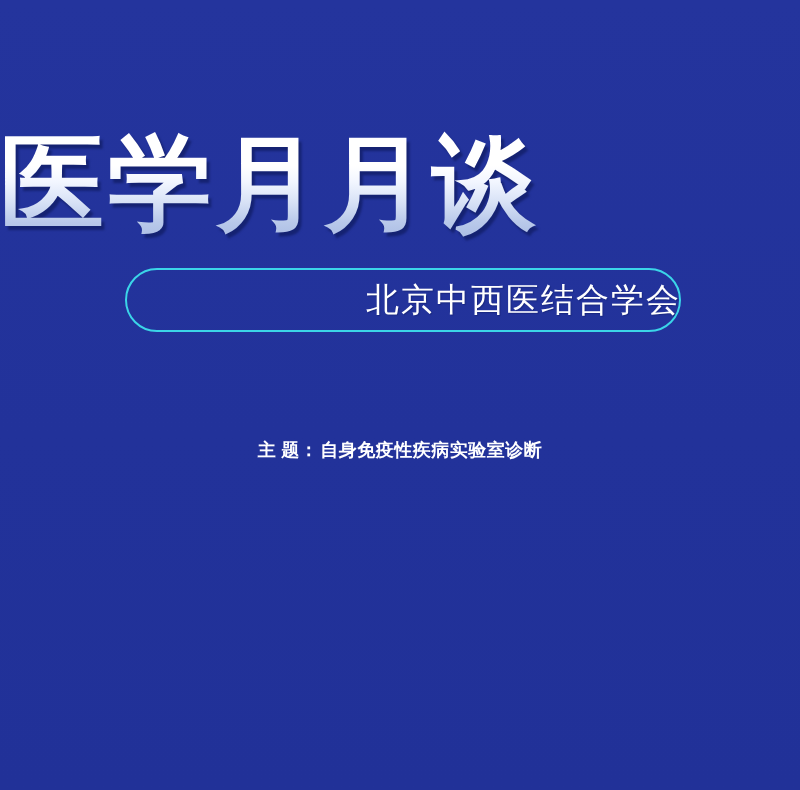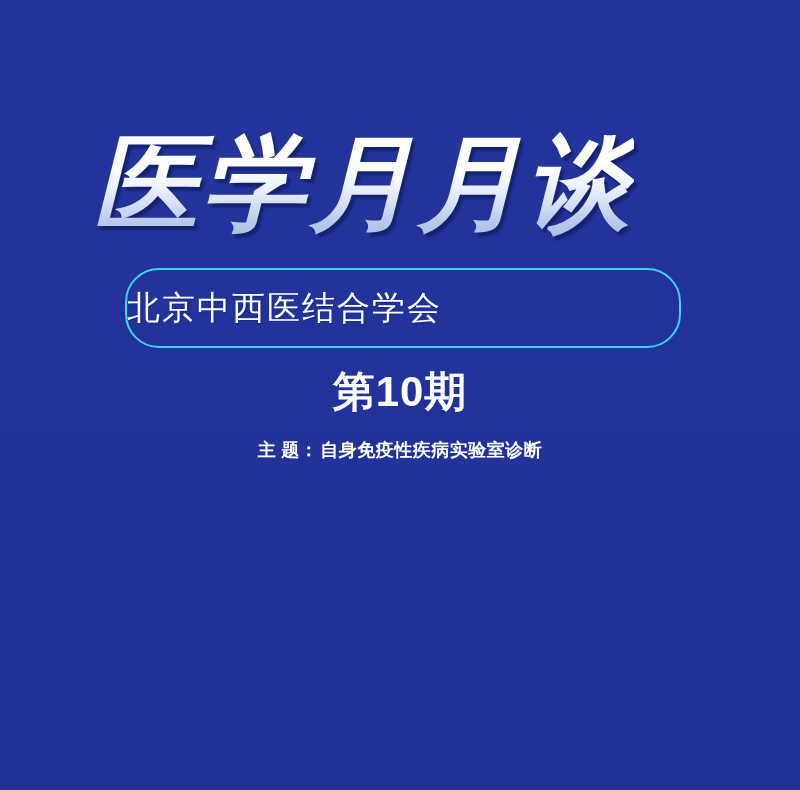--- a/index.html
+++ b/index.html
@@ -23,23 +23,21 @@
     background-image: linear-gradient(180deg, #24349d 0%, #22329a 55%, #213198 100%);
     overflow: hidden;
   }
 
   
   .title-wrap {
     position: absolute;
     left: 0;
     top: 128px;
     width: 724px;
-    text-align: center;
     line-height: 1;
-    font-style: italic;
   }
 
   .main-title {
     display: inline-block;
     font-family: "Liberation Serif", "DejaVu Serif", serif;
     font-weight: 700;
     font-size: 104px;
     letter-spacing: 4px;
     margin-right: -4px;
     line-height: 1.08;
@@ -56,27 +54,27 @@
     -webkit-text-fill-color: transparent;
     filter: drop-shadow(3px 4px 1px rgba(10, 20, 80, 0.55));
   }
 
   
   .pill {
     position: absolute;
     left: 125px;
     top: 268px;
     width: 556px;
-    height: 80px;
+    height: 64px;
     box-sizing: border-box;
     border: 2.5px solid #3bd5e8;
     border-radius: 34px;
     display: flex;
     align-items: center;
-    justify-content: flex-start;
+    justify-content: flex-end;
   }
 
   .pill-text {
     font-family: "Liberation Serif", "DejaVu Serif", serif;
     font-size: 33px;
     font-weight: 400;
     color: #ffffff;
     letter-spacing: 2px;
     margin-right: -2px;
     line-height: 1;
@@ -133,21 +131,20 @@
 <div class="poster">
 
   <div class="title-wrap">
     <span class="main-title">医学月月谈</span>
   </div>
 
   <div class="pill">
     <span class="pill-text">北京中西医结合学会</span>
   </div>
 
-  <div class="issue">第10期</div>
 
   <div class="topic">
     <span class="label">主 题：</span><span class="value">自身免疫性疾病实验室诊断</span>
   </div>
 
   <div class="lower-blank"></div>
 
 </div>
 
 </body></html>

